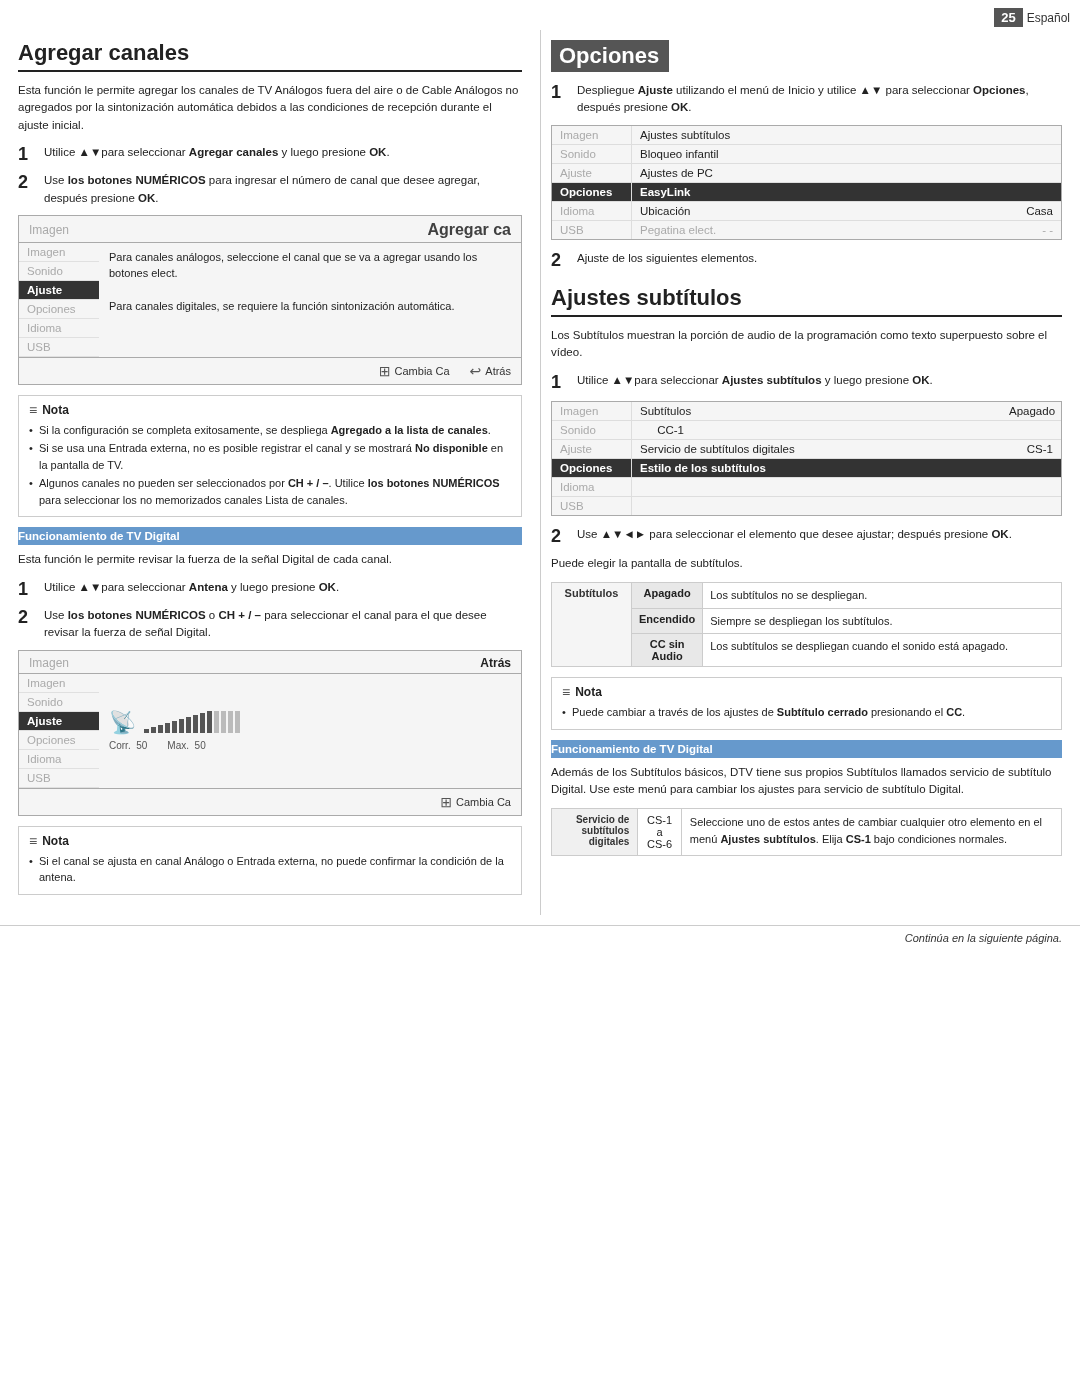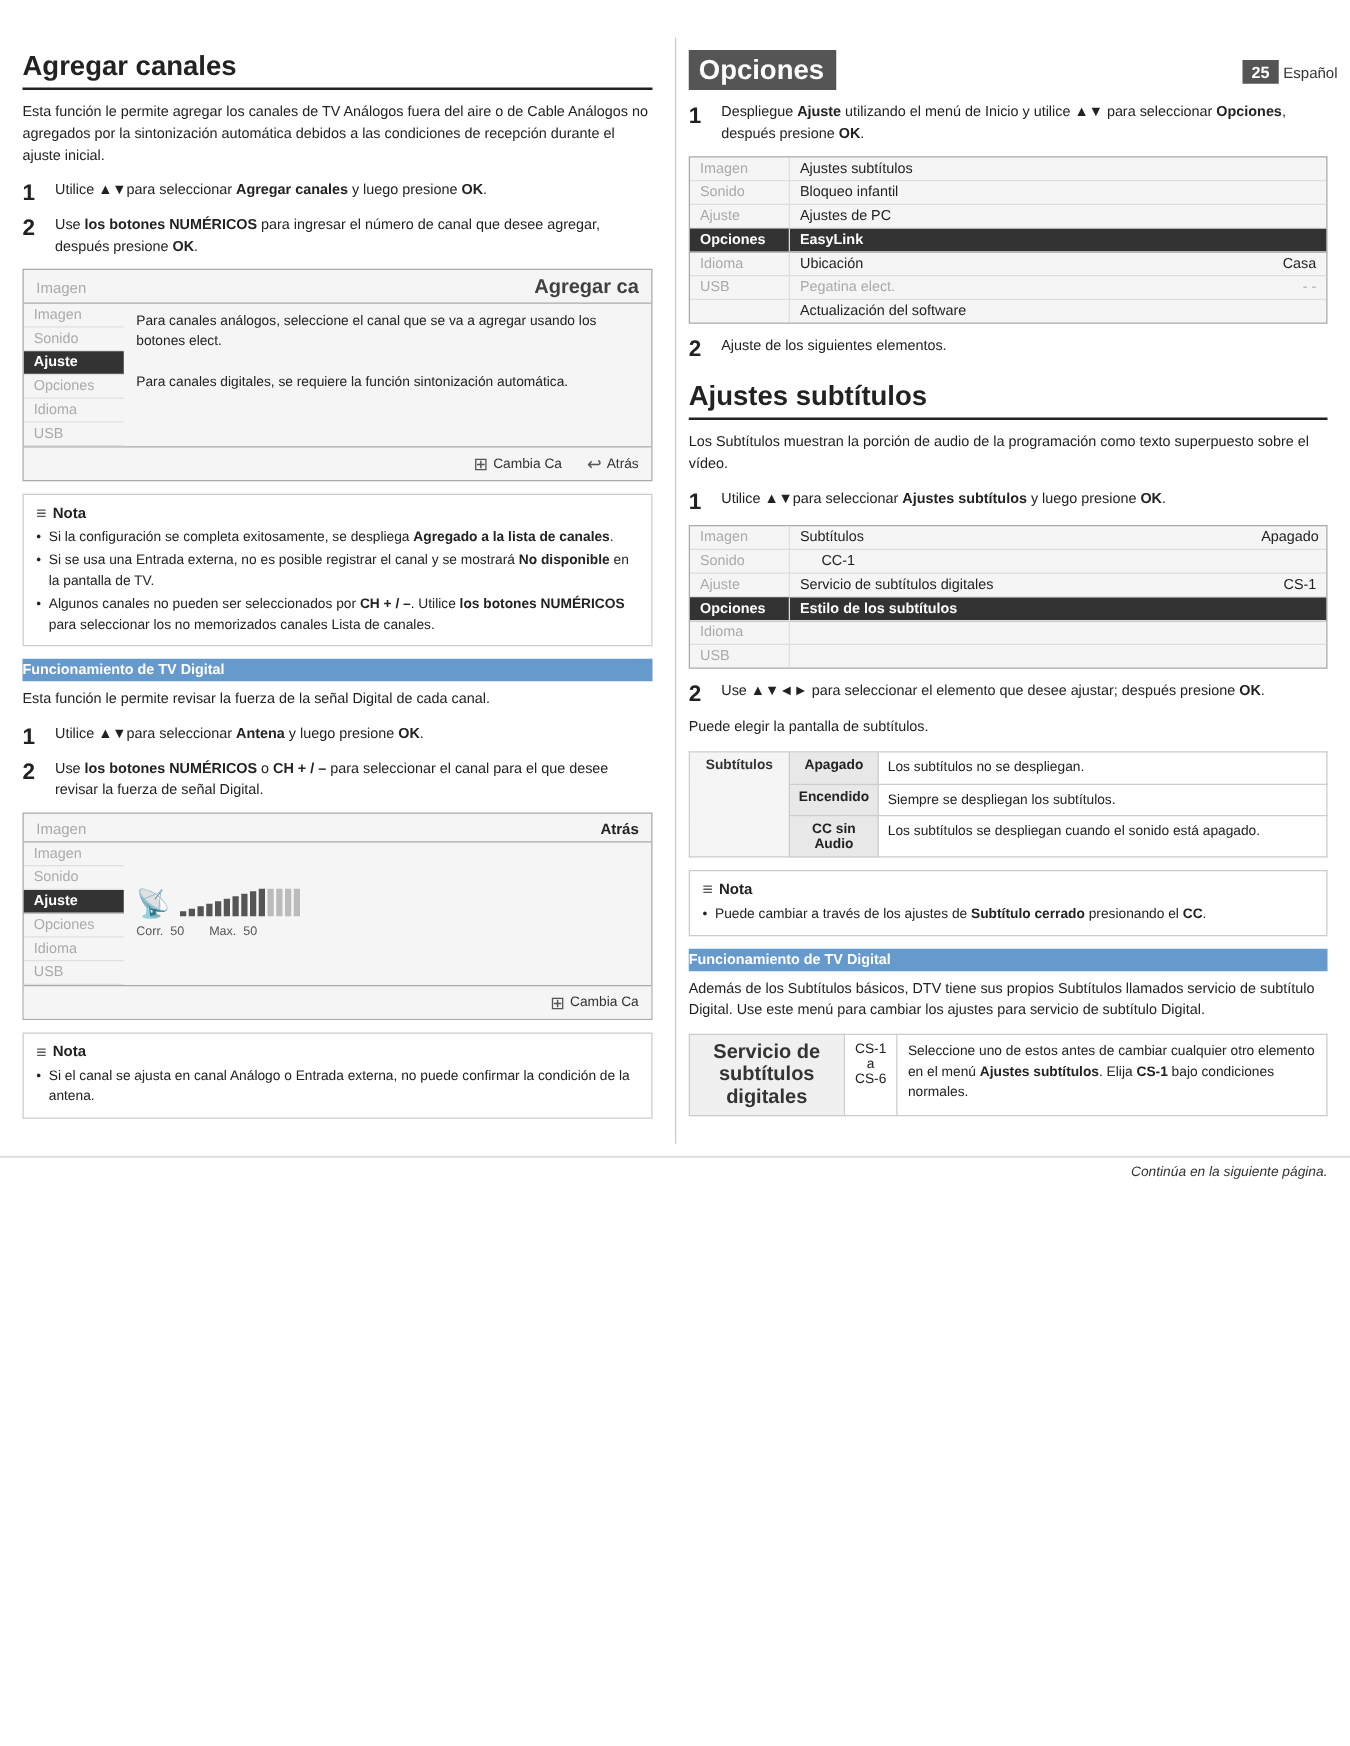--- a/index.html
+++ b/index.html
@@ -14,21 +14,20 @@
     }
 
     
     .page-header {
       position: absolute;
       top: 8px;
       right: 10px;
       display: flex;
       align-items: center;
       gap: 4px;
-      margin-top: 40px;
     }
     .page-number-box {
       background: #555;
       color: #fff;
       font-size: 13px;
       font-weight: bold;
       padding: 2px 7px;
     }
     .page-lang {
       font-size: 12px;
@@ -280,23 +279,23 @@
       margin: 8px 0;
       font-size: 11.5px;
     }
     .service-table td {
       padding: 5px 8px;
       border: 1px solid #ccc;
       vertical-align: top;
     }
     .service-table td.s-label {
       background: #f0f0f0;
-      font-size: 16px;
+      font-size: 10px;
       color: #333;
-      text-align: center;
+      text-align: right;
       font-weight: bold;
       margin-left: 15px;
     }
     .service-table td.s-val {
       color: #222;
       font-size: 11px;
       text-align: center;
     }
     .service-table td.s-desc {
       color: #222;
@@ -524,25 +523,20 @@
         <div class="opt-menu-row">
           <div class="opt-menu-left">Idioma</div>
           <div class="opt-menu-center">Ubicación</div>
           <div class="opt-menu-right">Casa</div>
         </div>
         <div class="opt-menu-row">
           <div class="opt-menu-left">USB</div>
           <div class="opt-menu-center" style="color:#aaa;">Pegatina elect.</div>
           <div class="opt-menu-right" style="color:#aaa;">- -</div>
         </div>
-        <div class="opt-menu-row">
-          <div class="opt-menu-left"></div>
-          <div class="opt-menu-center">Actualización del software</div>
-          <div class="opt-menu-right"></div>
-        </div>
       </div>
 
       <div class="step">
         <span class="step-num">2</span>
         <span class="step-text">Ajuste de los siguientes elementos.</span>
       </div>
     </div>
 
     <div style="margin-top:14px;">
       <div class="section-title">Ajustes subtítulos</div>

